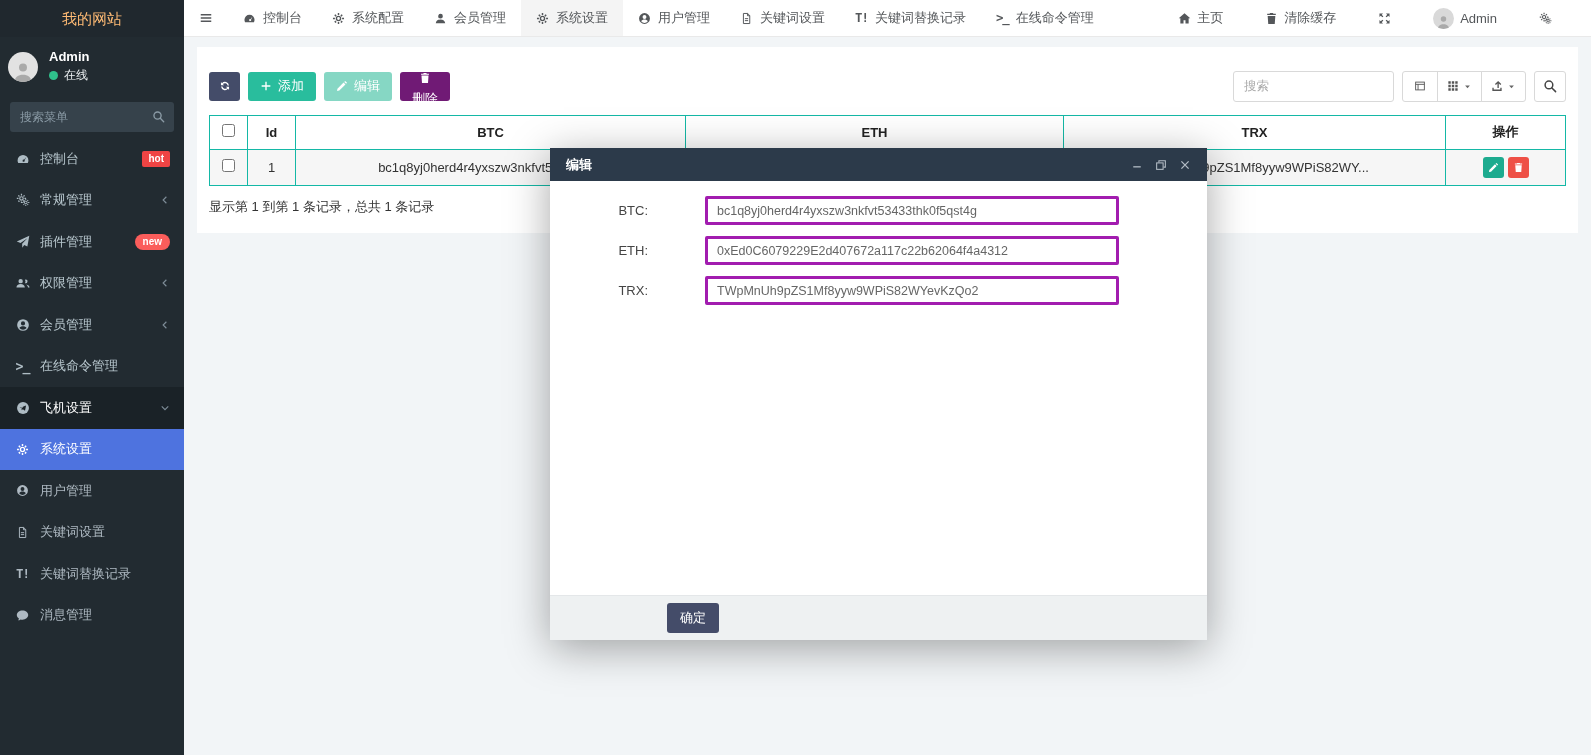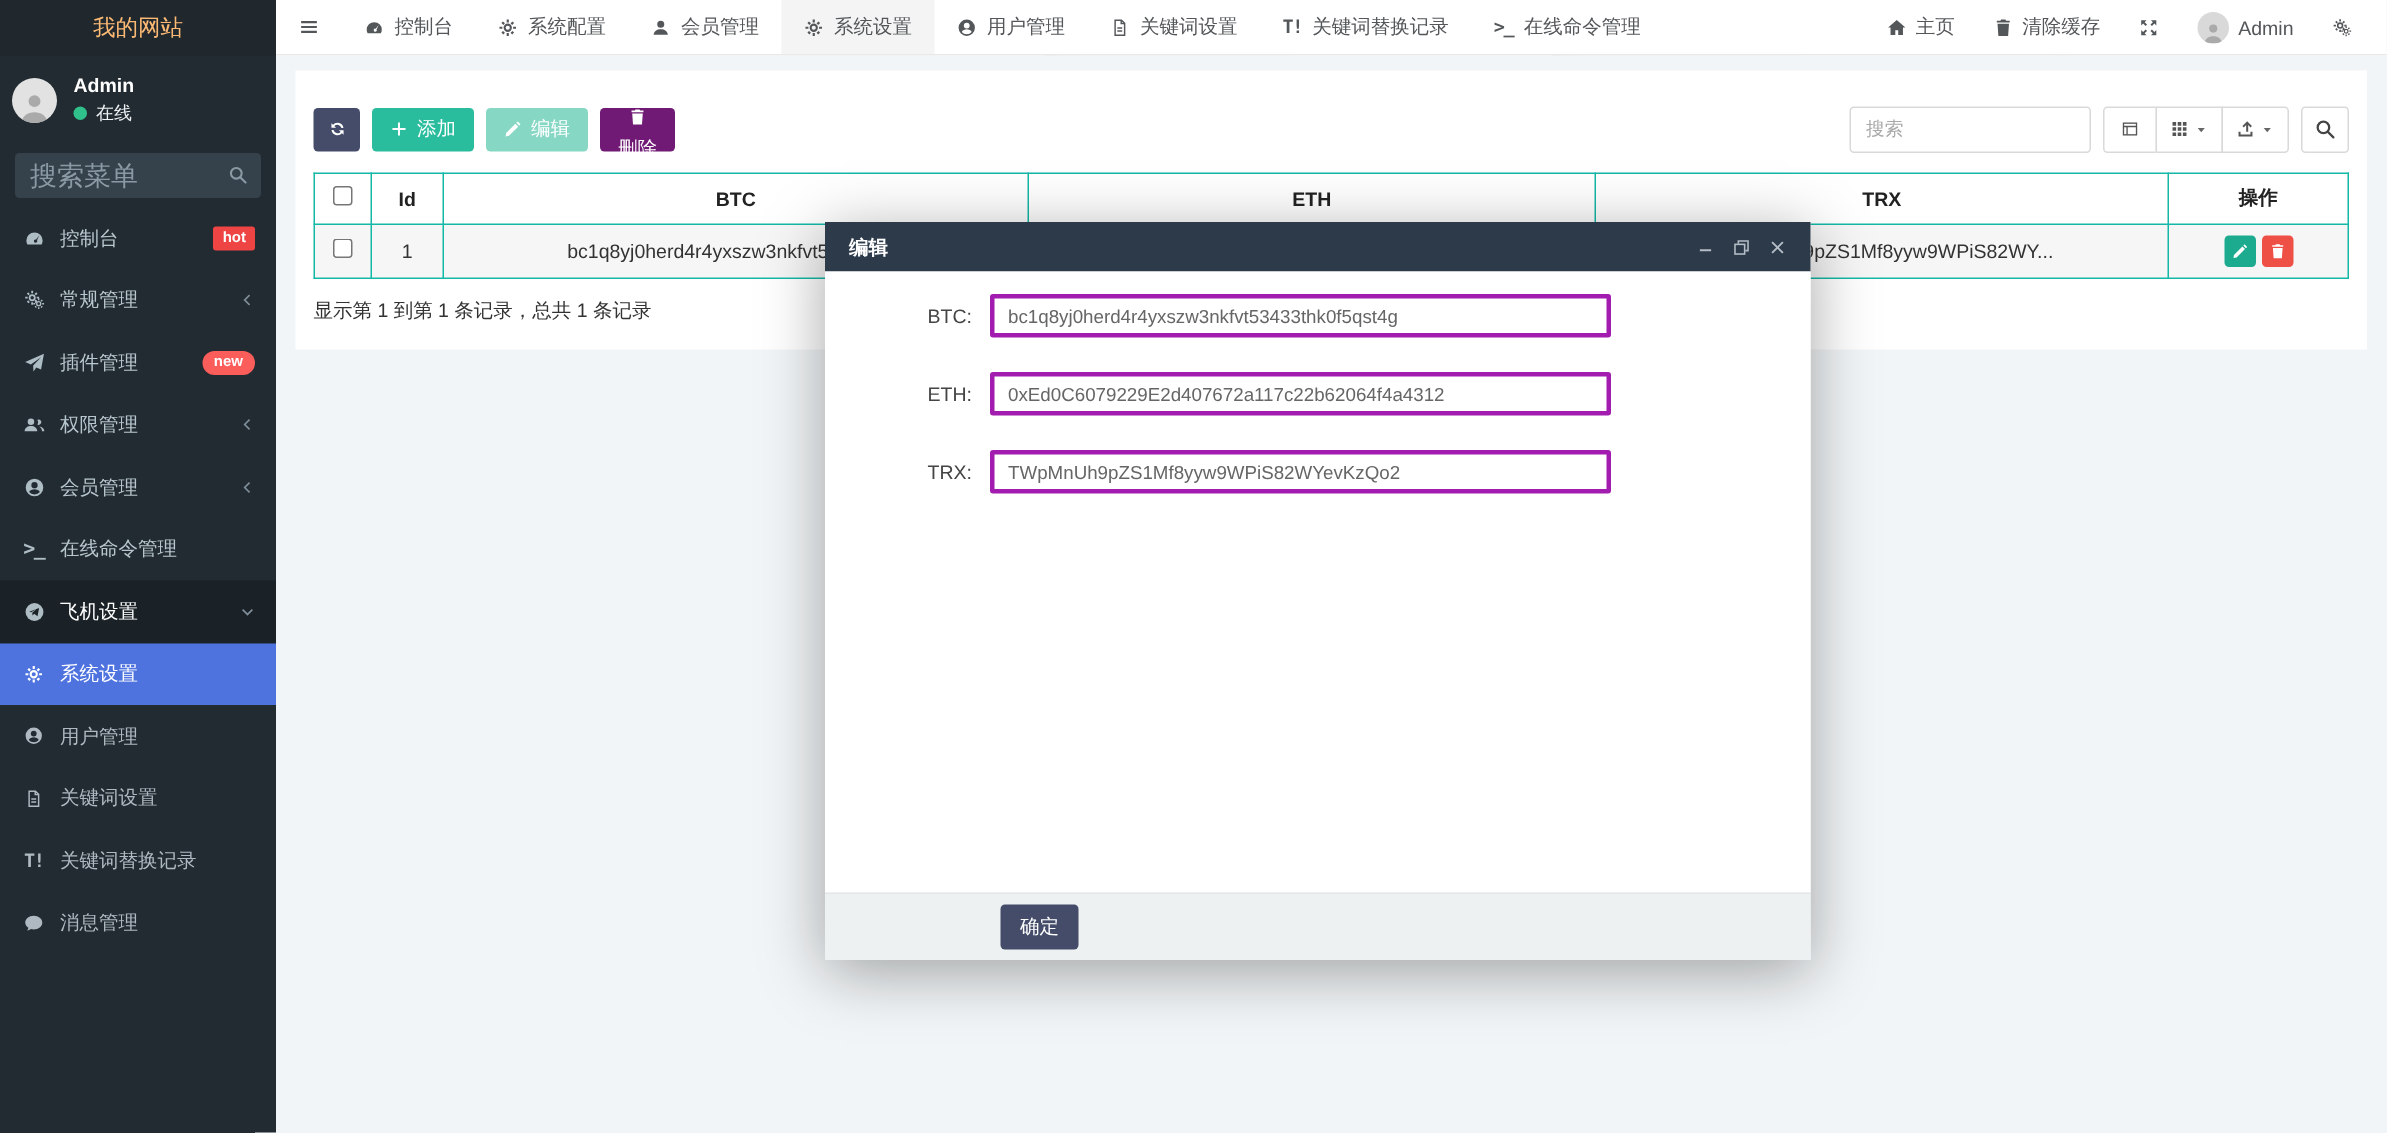--- a/index.html
+++ b/index.html
@@ -13,42 +13,42 @@
   .sidebar { position:fixed; left:0; top:0; width:184px; height:755px; background:#222b31; z-index:5; }
   .side-title { height:37px; line-height:37px; text-align:center; color:#fdba74; font-size:15px; background:#20282e; }
   .user-panel { display:flex; align-items:center; gap:11px; padding:12px 10px 10px 8px; }
   .avatar { width:30px; height:30px; border-radius:50%; background:#e2e2e2; overflow:hidden; display:flex; align-items:flex-end; justify-content:center; }
   .avatar svg { width:22px; height:22px; fill:#aaa; }
   .user-name { color:#fff; font-weight:bold; font-size:13px; margin-bottom:3px; }
   .user-status { display:flex; align-items:center; gap:6px; color:#eef2f4; font-size:12px; }
   .dot { width:9px; height:9px; border-radius:50%; background:#2fc08b; }
   .side-search { position:relative; margin:8px 10px 6px; }
   .side-search input { width:100%; height:30px; background:#36424b; border:none; border-radius:3px;
-     padding:0 30px 0 10px; color:#cfd8dd; font-size:18px; outline:none; }
+     padding:0 30px 0 10px; color:#cfd8dd; font-size:12px; outline:none; }
   .side-search input::placeholder { color:#8a9aa5; }
   .side-search .ic { position:absolute; right:9px; top:8px; color:#8a9aa5; font-size:13px; }
   .menu-item { height:41.5px; display:flex; align-items:center; padding:0 14px; color:#b8c7ce; font-size:13px; cursor:pointer; }
   .menu-item .ic { font-size:14px; width:17px; margin-right:9px; color:#aebcc4; }
   .menu-item .chev { margin-left:auto; font-size:10px; color:#7e8d98; width:auto; margin-right:0; }
   .menu-item.expanded { background:#1a2227; color:#fff; }
   .badge { margin-left:auto; font-size:10px; font-weight:bold; color:#fff; padding:2px 6px; line-height:1.2; }
   .badge-hot { background:#ef4444; border-radius:2px; }
   .badge-new { background:#fb5d5b; border-radius:9px; padding:2px 8px; }
   .submenu-item { height:41.5px; display:flex; align-items:center; padding:0 14px; color:#aeb9c2; font-size:13px; cursor:pointer; }
   .submenu-item .ic { font-size:13px; width:17px; margin-right:9px; }
   .submenu-item.active { background:#4e73df; color:#fff; }
 
   
   .topbar { position:fixed; left:184px; top:0; width:1407px; height:37px; background:#fff;
      border-bottom:1px solid #e9e9e9; display:flex; align-items:stretch; z-index:6; }
   .burger { display:flex; align-items:center; padding:0 15px; color:#54575a; font-size:14px; cursor:pointer; }
   .nav-tab { display:flex; align-items:center; gap:7px; padding:0 15px; color:#54575a; font-size:13px; cursor:pointer; white-space:nowrap; }
   .nav-tab .ic { font-size:13px; color:#54575a; }
   .nav-tab.active { background:#f4f4f4; }
-  .top-right { margin-left:auto; display:flex; align-items:center; gap:0; padding-right:10px;text-align:right; }
+  .top-right { margin-left:auto; display:flex; align-items:center; gap:16px; padding-right:26px;text-align:right; }
   .top-link { display:flex; align-items:center; gap:6px; padding:0 13px; color:#54575a; font-size:13px; cursor:pointer; height:37px; }
   .top-link .ic { font-size:13px; }
   .mini-avatar { width:21px; height:21px; border-radius:50%; background:#d9d9d9; overflow:hidden; display:flex; align-items:flex-end; justify-content:center; }
   .mini-avatar svg { width:15px; height:15px; fill:#aaa; }
 
   
   .main { position:fixed; left:184px; top:37px; width:1407px; height:718px; background:#f2f5f7; }
   .panel { position:absolute; left:13px; top:10px; width:1381px; height:186px; background:#fff; padding:24px 12px 0; }
   .toolbar { display:flex; align-items:center; }
   .btn { height:28.5px; border:none; border-radius:3px; color:#fff; font-size:13px; display:inline-flex;
@@ -86,21 +86,21 @@
   .table-footer { padding:12px 0; font-size:13px; color:#333; text-align:left; }
 
   
   .modal { position:fixed; left:550px; top:148px; width:657px; height:492px; background:#fff;
      box-shadow:0 8px 40px rgba(0,0,0,.35); z-index:50; }
   .modal-header { height:33px; background:#2c3a4a; display:flex; align-items:center; padding:0 16px; }
   .modal-title { color:#fff; font-size:13px; font-weight:bold; }
   .win-controls { margin-left:auto; display:flex; align-items:center; gap:12px; }
   .win-btn { color:#b4bdc6; font-size:12px; background:none; border:none; cursor:pointer; display:flex; }
   .modal-body { position:absolute; top:33px; bottom:45px; left:0; right:0; background:#fff; padding-top:15px; overflow:hidden; }
-  .form-row { display:flex; align-items:center; margin-bottom:23px; }
+  .form-row { display:flex; align-items:center; margin-bottom:11px;gap:45px; }
   .form-label { width:110px; text-align:right; padding-right:12px; font-size:13px; color:#444; }
   .form-input { width:414px; height:29px; border:3px solid #a21caf; border-radius:2px; padding:0 9px;
      font-size:12.5px; color:#666; outline:none; font-family:inherit; }
   .modal-footer { position:absolute; bottom:0; left:0; right:0; height:45px; background:#eef1f2;
      border-top:1px solid #e4e7e9; display:flex; align-items:center; padding-left:117px; }
   .btn-ok { background:#444c69; color:#fff; border:none; border-radius:3px; font-size:13px;
      padding:6px 13px; cursor:pointer; font-family:inherit; }
 </style>
 </head>
 <body>

